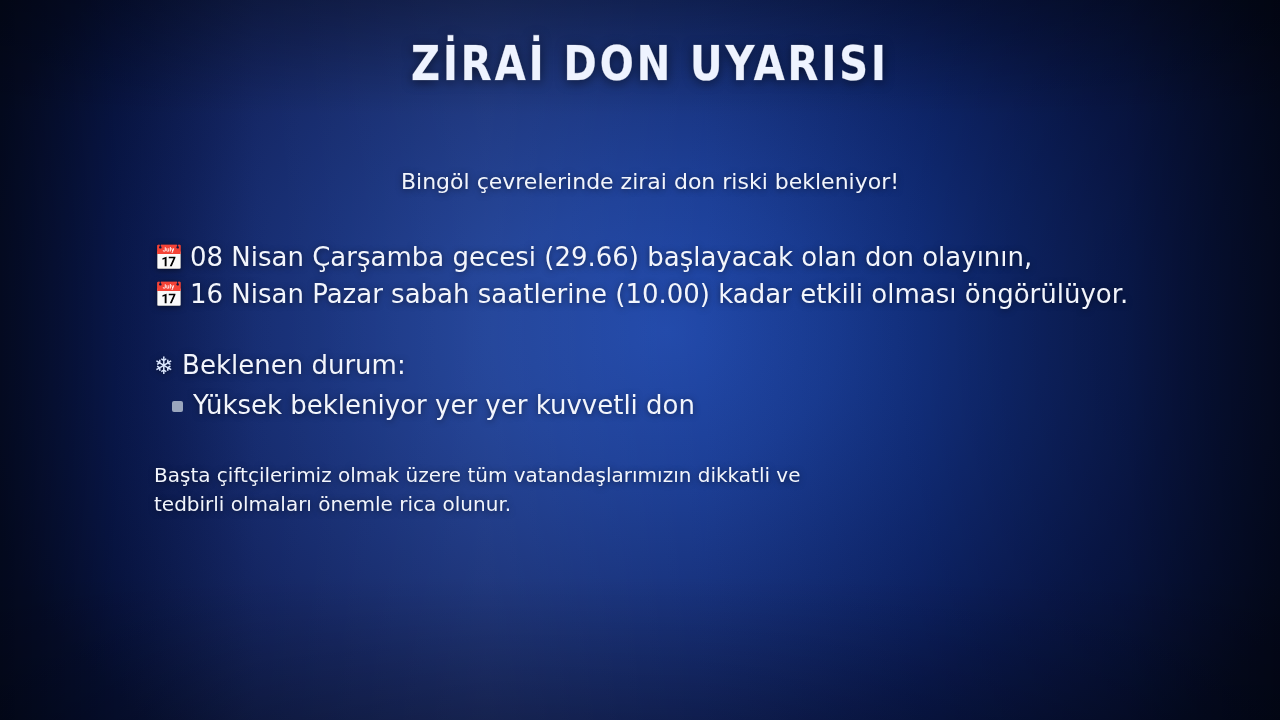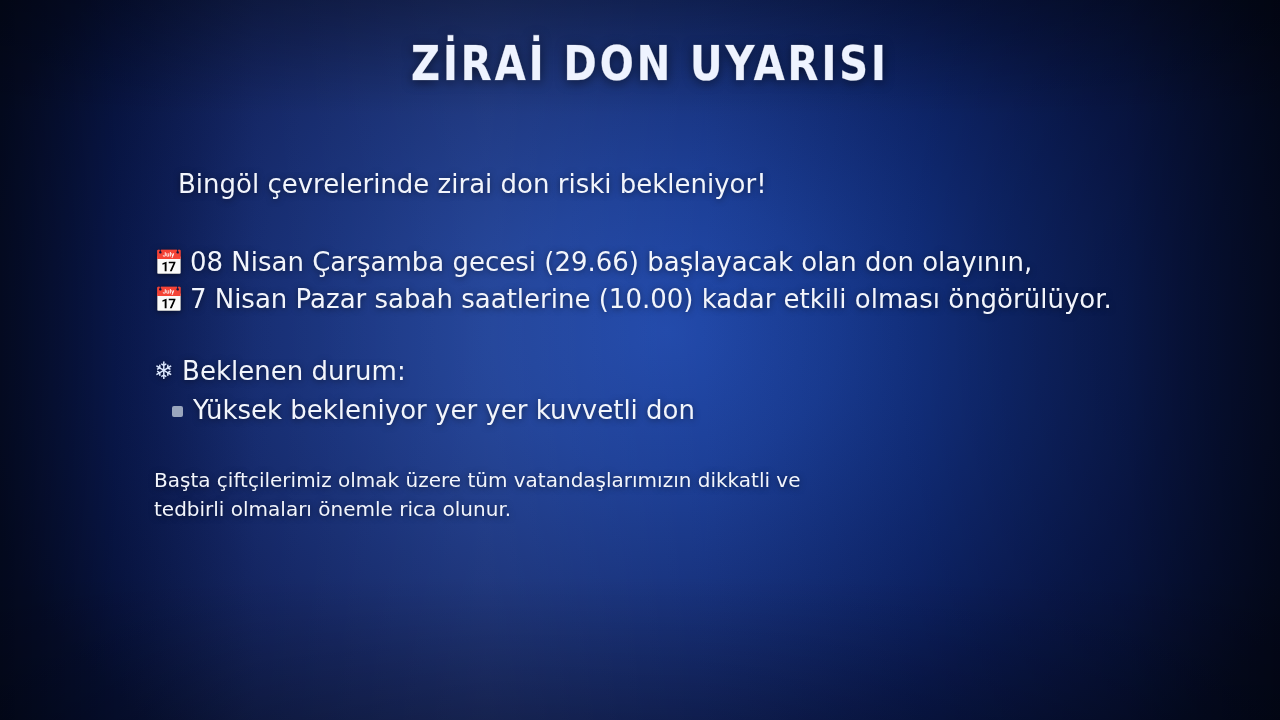--- a/index.html
+++ b/index.html
@@ -74,22 +74,23 @@
     margin: 8px 0 0 0;
     text-shadow: 0 2px 10px rgba(0,0,0,0.55);
     -webkit-text-stroke: 0.6px rgba(255,255,255,0.35);
     transform: scaleY(1.18);
     transform-origin: top center;
   }
 
   .lead {
     margin-top: 86px;
     color: #f2f5fc;
-    font-size: 26px;
+    font-size: 22px;
     line-height: 1.3;
+    text-align: center;
     padding: 0 24px;
     text-shadow: 0 1px 6px rgba(0,0,0,0.5);
   }
 
   .para {
     margin-top: 42px;
     color: #f2f5fc;
     font-size: 26px;
     line-height: 1.42;
     text-align: justify;
@@ -155,21 +156,21 @@
 
 <div class="poster">
   <div class="content">
 
     <h1 class="title">ZİRAİ DON UYARISI</h1>
 
     <p class="lead">Bingöl çevrelerinde zirai don riski bekleniyor!</p>
 
     <p class="para">
       <span class="emoji">📅</span><span>08 Nisan Çarşamba gecesi (29.66) başlayacak olan don olayının,</span><br>
-      <span class="emoji">📅</span><span>7 Nisan Pazar sabah saatlerine (10.00) kadar etkili olması öngörülüyor.</span>
+      <span class="emoji">📅</span><span>16 Nisan Pazar sabah saatlerine (10.00) kadar etkili olması öngörülüyor.</span>
     </p>
 
     <div class="section">
       <div class="section-head">
         <span class="snow">❄</span>
         <span>Beklenen durum:</span>
       </div>
       <ul class="bullets">
         <li>
           <span class="bullet-square"></span>

